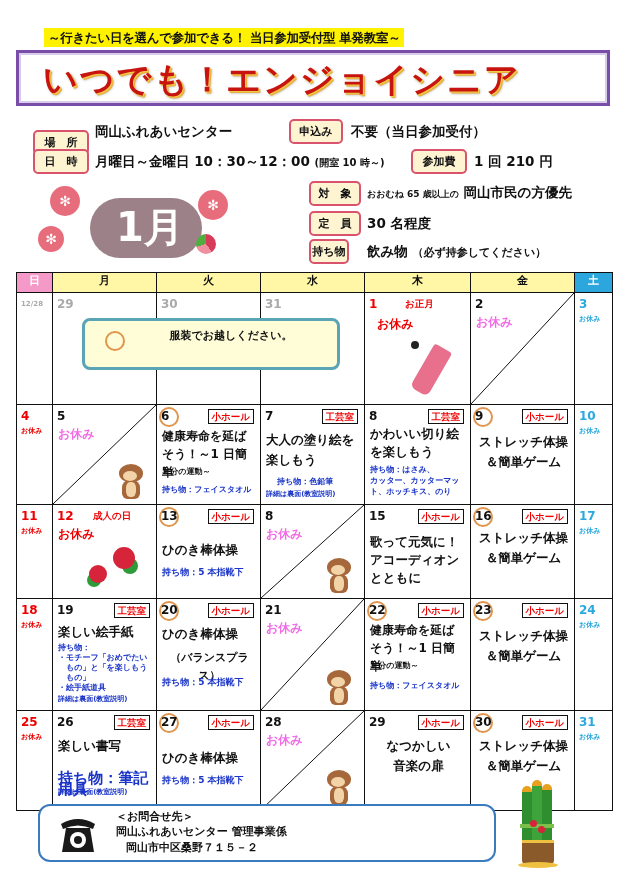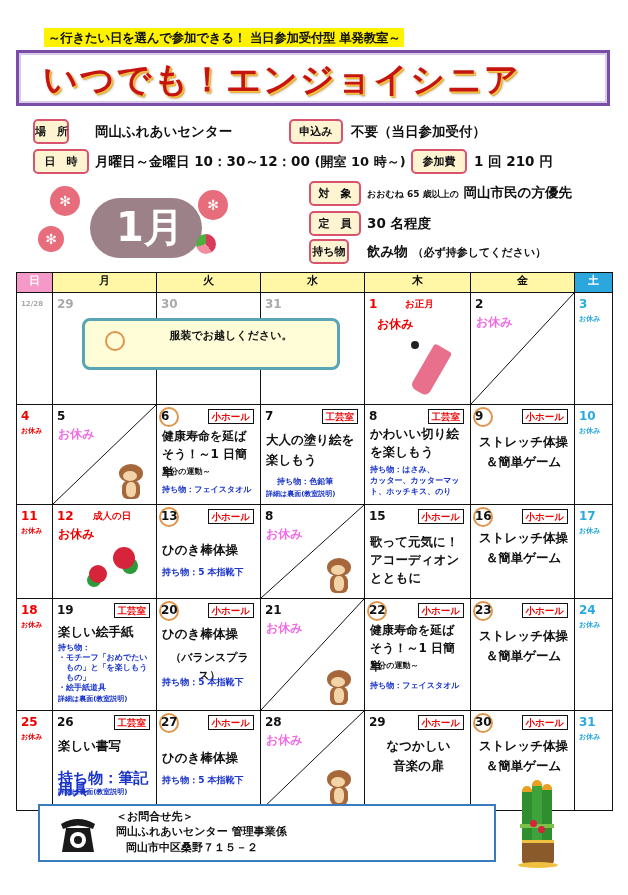--- a/index.html
+++ b/index.html
@@ -3,21 +3,21 @@
 <meta charset="utf-8">
 <style>
 *{box-sizing:border-box;margin:0;padding:0}
 body{width:628px;height:895px;background:#fff;font-family:"DejaVu Sans","Liberation Sans",sans-serif;position:relative;overflow:hidden;color:#111}
 .abs{position:absolute}
 .tagline{left:44px;top:28px;height:19px;background:#fff200;font-size:12.5px;font-weight:bold;padding:1px 4px;line-height:17px;white-space:nowrap;letter-spacing:-0.3px}
 .titlebox{left:16px;top:50px;width:594px;height:56px;border:3px solid #7a4ea8;box-shadow:inset 0 0 0 2px #d8cce8;background:#fff}
 .titlebox .t{position:absolute;left:24px;top:3px;font-size:34px;font-weight:bold;color:#c8140f;letter-spacing:2px;line-height:46px;text-shadow:1px 1px 0 #f3c94b,2px 2px 0 #e8b13a,2px 2px 3px rgba(0,0,0,.35);font-family:"DejaVu Sans",sans-serif;white-space:nowrap}
 .lbl{position:absolute;border:2px solid #d9536e;border-radius:5px;background:#fff4d2;font-size:11px;font-weight:bold;text-align:center;line-height:21px;height:25px;white-space:nowrap}
 .val{position:absolute;font-size:13.5px;font-weight:bold;white-space:nowrap;line-height:20px}
-.val small{font-size:13px}
+.val small{font-size:10px}
 .month{left:38px;top:190px;width:178px;height:70px}
 .blob{position:absolute;left:52px;top:8px;width:112px;height:60px;background:#9c8288;border-radius:30px}
 .mtext{position:absolute;left:78px;top:7px;font-size:40px;font-weight:bold;color:#fff;line-height:60px}
 .flower{position:absolute;border-radius:50%;background:#e86d7c}
 .flower::after{content:"✻";position:absolute;inset:0;color:#fff;text-align:center;font-size:14px;line-height:inherit}
 .cal{left:16px;top:272px;width:596px;border-collapse:collapse;table-layout:fixed;position:absolute}
 .cal td,.cal th{border:1.2px solid #111;vertical-align:top;position:relative;padding:0}
 .cal th{height:20px;font-size:11px;font-weight:bold;background:#fff7a6}
 .cal th.sun{background:#f59ac8;color:#fff}
 .cal th.sat{background:#2ca7dd;color:#fff}
@@ -44,33 +44,33 @@
 .bring{position:absolute;left:5px;right:2px;font-size:8px;font-weight:bold;color:#1a34c8;line-height:10.5px}
 .holname{position:absolute;font-size:9.5px;font-weight:bold;color:#e00}
 .note{left:82px;top:318px;width:258px;height:52px;border:3px solid #5aa5b5;border-radius:8px;background:#fffcd8;z-index:3}
 .note .ring2{position:absolute;left:20px;top:10px;width:20px;height:20px;border:2px solid #e0954c;border-radius:50%}
 .note .txt{position:absolute;left:50px;top:8px;font-size:11px;font-weight:bold;line-height:14px;text-align:center;width:192px}
 .dog{position:absolute;right:12px;bottom:4px;width:26px;height:36px}
 .dog .head{position:absolute;left:1px;top:0;width:24px;height:18px;background:#a6683a;border-radius:50% 50% 45% 45%}
 .dog .face{position:absolute;left:5px;top:7px;width:14px;height:10px;background:#f3d4a8;border-radius:50%}
 .dog .body{position:absolute;left:4px;top:16px;width:18px;height:19px;background:#a6683a;border-radius:40% 40% 30% 30%}
 .dog .belly{position:absolute;left:8px;top:18px;width:10px;height:15px;background:#f3d4a8;border-radius:40%}
-.contact{left:38px;top:804px;width:458px;height:58px;border:2.5px solid #3a7bc0;border-radius:0;background:#fff}
+.contact{left:38px;top:804px;width:458px;height:58px;border:2.5px solid #3a7bc0;border-radius:12px;background:#fff}
 .contact .phone{position:absolute;left:18px;top:6px;width:40px;height:42px}
 .contact .l{position:absolute;left:76px;font-size:11px;font-weight:bold;line-height:14px;white-space:nowrap}
 </style>
 </head>
 <body>
 
 <div class="abs tagline">～行きたい日を選んで参加できる！ 当日参加受付型 単発教室～</div>
 <div class="abs titlebox">
   <div class="t">いつでも！エンジョイシニア</div>
 </div>
 
-<div class="lbl" style="left:33px;top:119px;width:36px">場　所</div>
+<div class="lbl" style="left:33px;top:130px;width:56px">場　所</div>
 <div class="val" style="left:95px;top:121px">岡山ふれあいセンター</div>
 <div class="lbl" style="left:289px;top:119px;width:54px">申込み</div>
 <div class="val" style="left:351px;top:121px">不要（当日参加受付）</div>
 
 <div class="lbl" style="left:33px;top:149px;width:56px">日　時</div>
 <div class="val" style="left:95px;top:151px">
   <span>月曜日～金曜日 10：30～12：00</span>
   <small>(開室 10 時～)</small>
 </div>
 <div class="lbl" style="left:411px;top:149px;width:56px">参加費</div>

